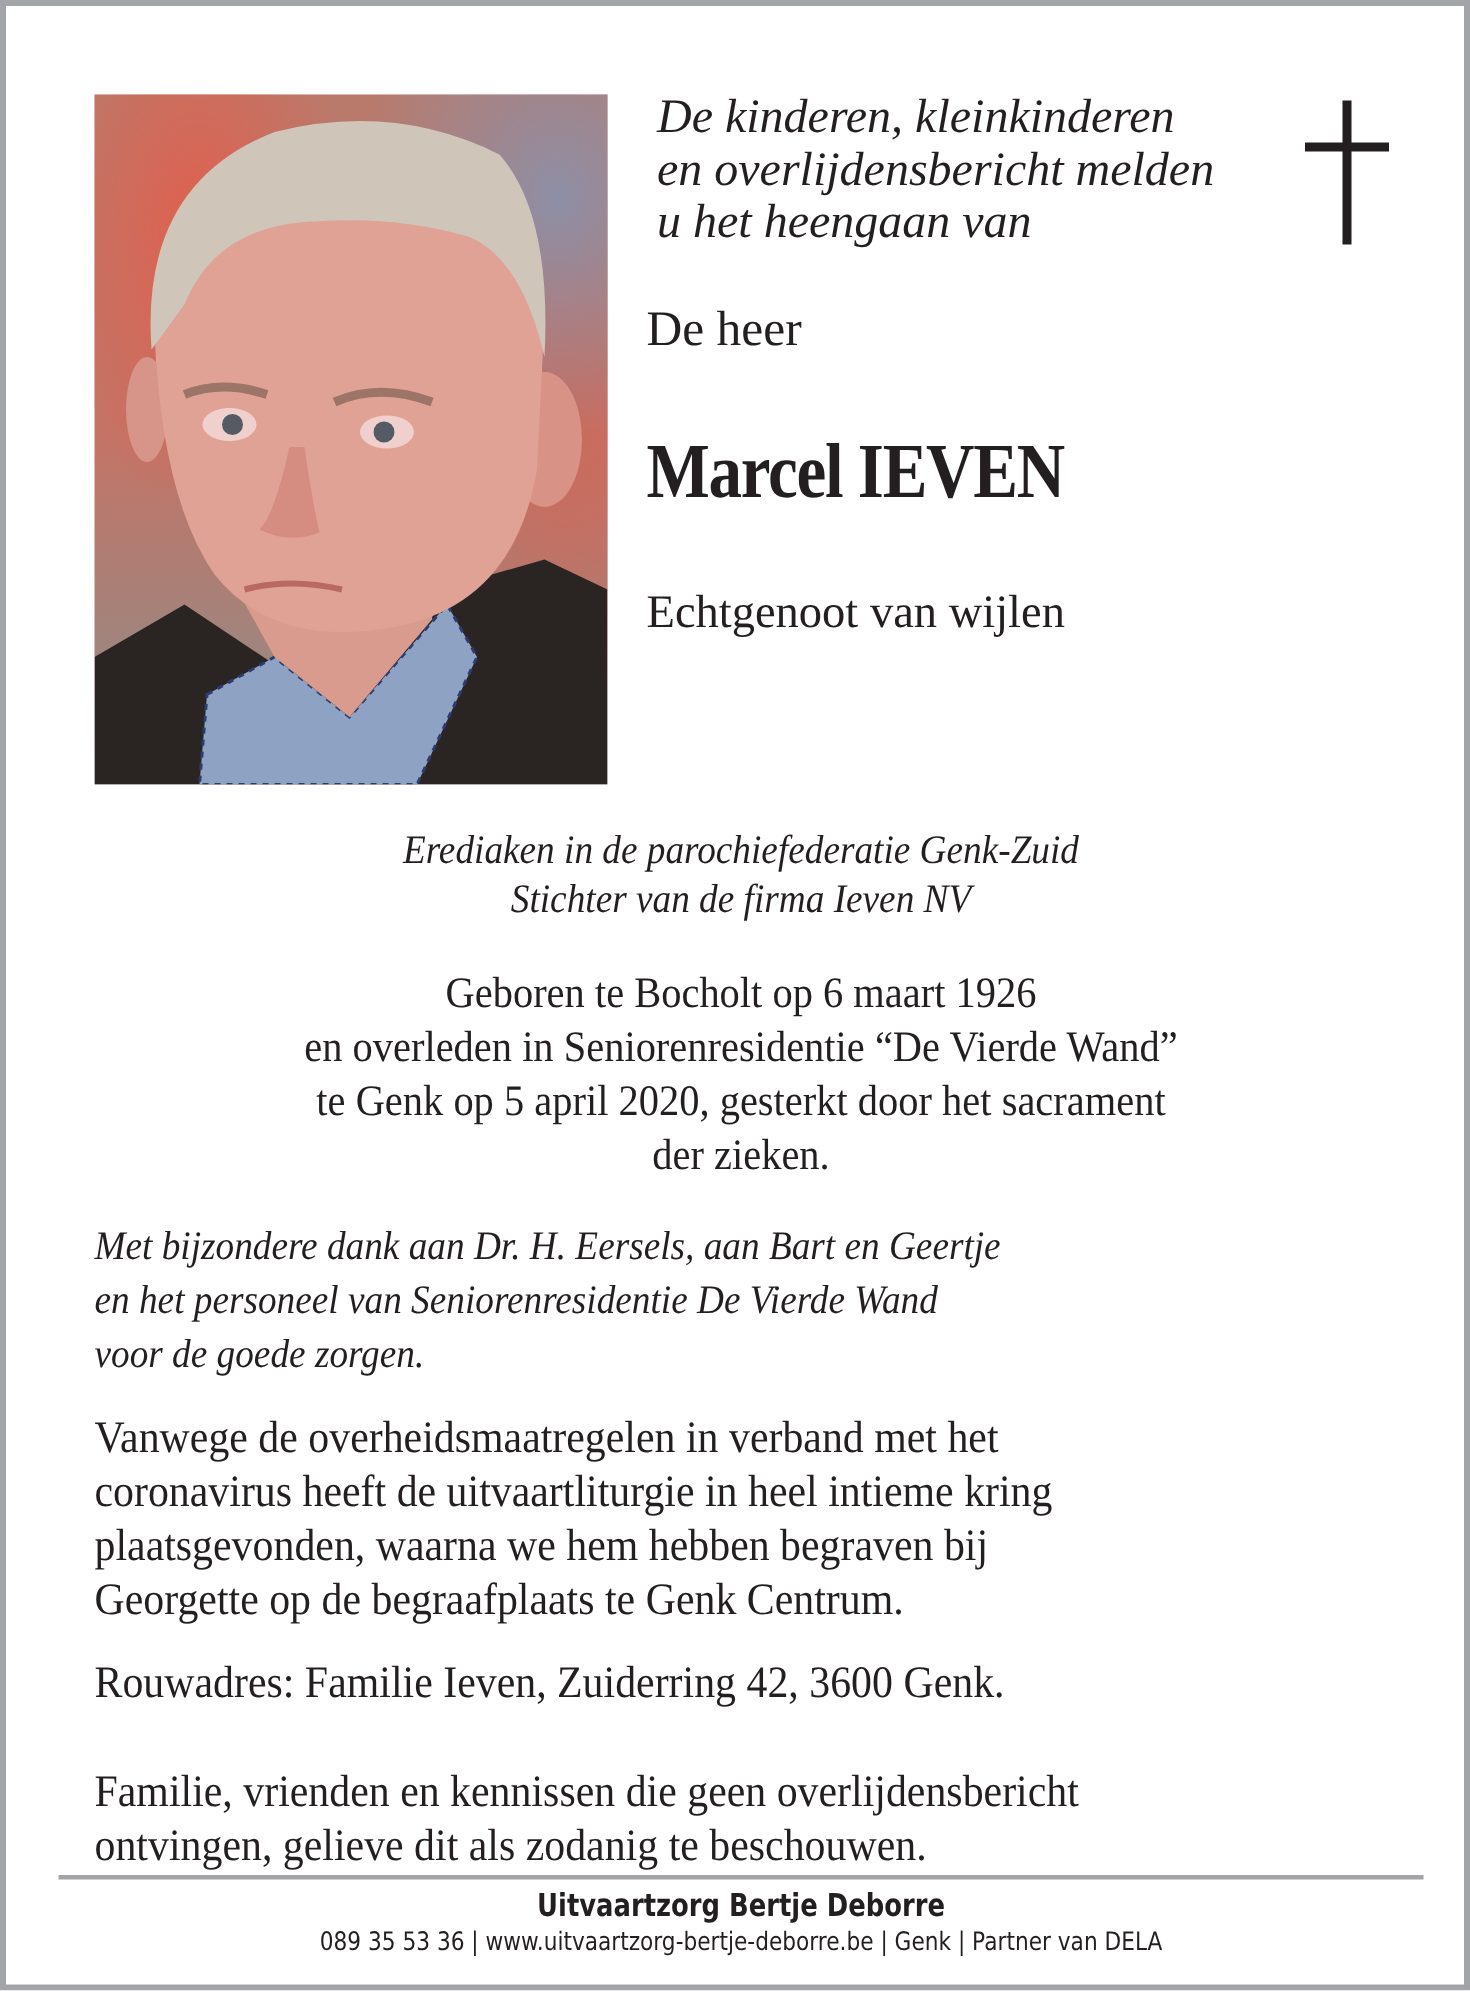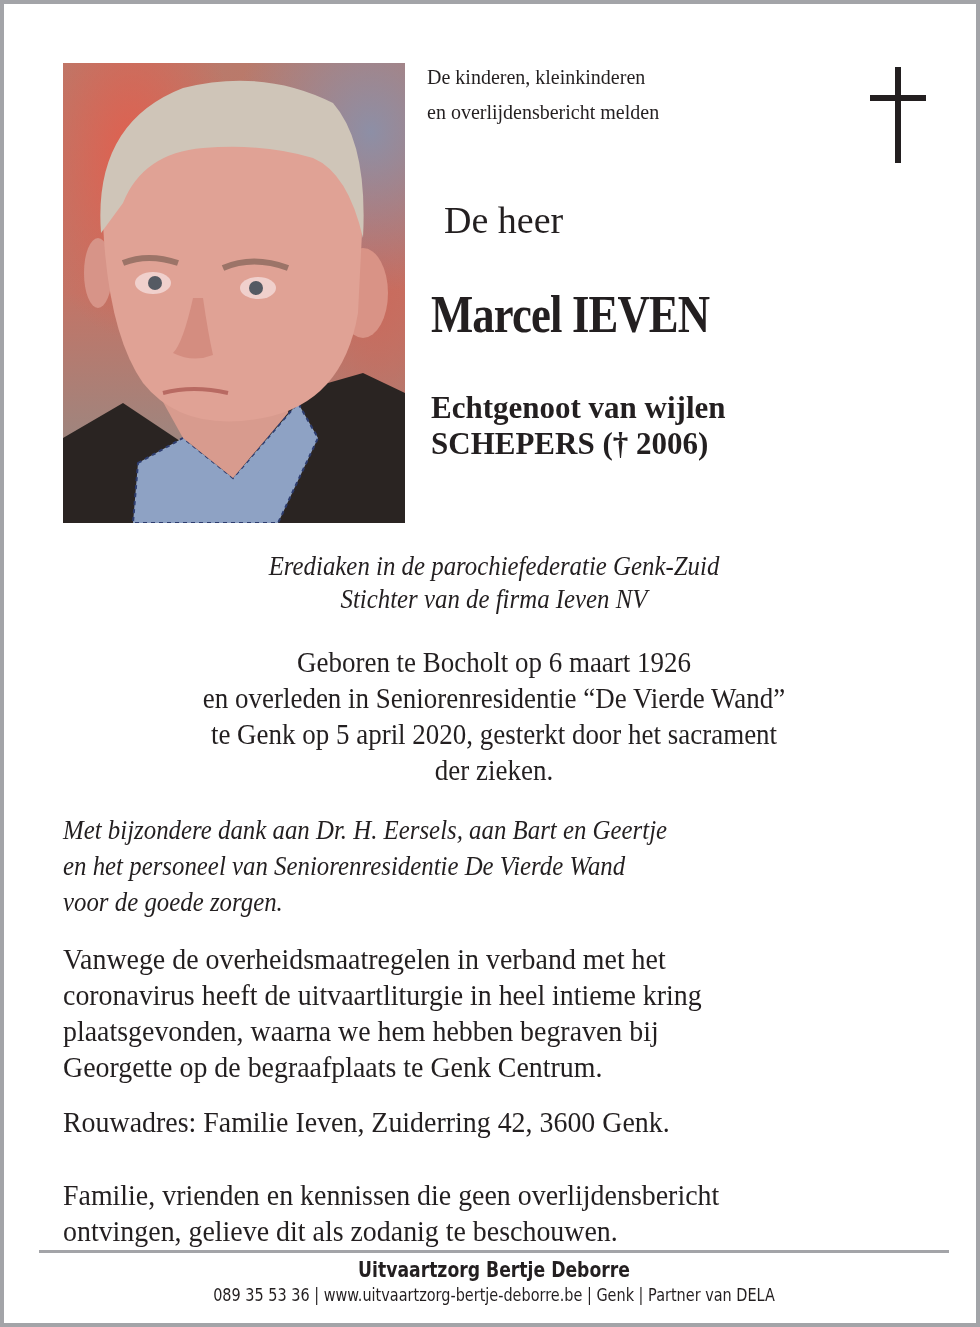--- a/index.html
+++ b/index.html
@@ -13,33 +13,33 @@
     position: absolute; left: 59px; top: 59px; width: 342px; height: 460px;
     overflow: hidden;
     background:
       radial-gradient(ellipse 30% 40% at 20% 20%, #e0604f 0%, rgba(224,96,79,0) 100%),
       radial-gradient(ellipse 40% 35% at 90% 15%, #8d8fa6 0%, rgba(141,143,166,0) 100%),
       radial-gradient(ellipse 30% 40% at 92% 50%, #c96b5d 0%, rgba(201,107,93,0) 100%),
       linear-gradient(180deg, #b97a6b 0%, #c37466 50%, #8a8f8c 100%);
   }
   .photo svg { position: absolute; left: 0; top: 0; }
   .intro {
-    position: absolute; left: 423px; top: 56px; width: 420px;
-    font-size: 20px; line-height: 35px;
+    position: absolute; left: 434px; top: 56px; width: 420px;
+    font-style: italic; font-size: 32px; line-height: 35px;
   }
   .cross { position: absolute; left: 866px; top: 63px; width: 56px; height: 96px; }
   .cross .v { position: absolute; left: 25px; top: 0; width: 6px; height: 96px; background: #231f20; }
   .cross .h { position: absolute; left: 0; top: 28px; width: 56px; height: 6px; background: #231f20; }
-  .title-prefix { position: absolute; left: 440px; top: 196px; font-size: 38px; line-height: 40px; font-family: Liberation Serif, serif; }
+  .title-prefix { position: absolute; left: 427px; top: 196px; font-size: 33px; line-height: 40px; font-family: Liberation Serif, serif; }
   .name {
     position: absolute; left: 427px; top: 280px; font-size: 52px; line-height: 62px;
     font-weight: bold; letter-spacing: -1px; transform: scaleX(0.86); transform-origin: left top;
     white-space: nowrap;
   }
-  .spouse { position: absolute; left: 427px; top: 386px; width: 440px; font-size: 31px; line-height: 36px; font-weight: bold; }
+  .spouse { position: absolute; left: 427px; top: 386px; width: 440px; font-size: 31px; line-height: 36px; }
   .center-block { position: absolute; left: 40px; width: 900px; text-align: center; }
   .roles { top: 546px; font-style: italic; font-size: 27px; line-height: 33px; transform: scaleX(0.92); }
   .dates { top: 640px; font-size: 29px; line-height: 36px; transform: scaleX(0.93); }
   .left-block { position: absolute; left: 59px; width: 880px; }
   .thanks { top: 808px; font-style: italic; font-size: 27px; line-height: 36px; transform: scaleX(0.92); transform-origin: left top; }
   .covid { top: 937px; font-size: 30px; line-height: 36px; transform: scaleX(0.93); transform-origin: left top; }
   .address { top: 1100px; font-size: 30px; line-height: 36px; transform: scaleX(0.93); transform-origin: left top; white-space: nowrap; }
   .notice { top: 1173px; font-size: 30px; line-height: 36px; transform: scaleX(0.93); transform-origin: left top; }
   .line { display: block; white-space: nowrap; }
   .divider { position: absolute; left: 35px; top: 1246px; width: 910px; height: 3px; background: #a3a4a8; }
@@ -79,34 +79,34 @@
 
       <path d="M130 235 Q120 280 110 290 Q130 300 150 292 Q145 270 140 235" fill="#d48d80"></path>
 
       <path d="M100 330 Q130 322 165 330" stroke="#b86a62" stroke-width="4" fill="none"></path>
     </svg>
   </div>
 
   <div class="intro serif">
     <span class="line">De kinderen, kleinkinderen</span>
     <span class="line">en overlijdensbericht melden</span>
+    <span class="line">u het heengaan van</span>
   </div>
 
   <div class="cross">
     <div class="v"></div>
     <div class="h"></div>
   </div>
 
   <div class="title-prefix serif">De heer</div>
 
   <div class="name serif">Marcel IEVEN</div>
 
   <div class="spouse serif">
     <span class="line">Echtgenoot van wijlen</span>
-    <span class="line">SCHEPERS († 2006)</span>
   </div>
 
   <div class="center-block roles serif">
     <span class="line">Erediaken in de parochiefederatie Genk-Zuid</span>
     <span class="line">Stichter van de firma Ieven NV</span>
   </div>
 
   <div class="center-block dates serif">
     <span class="line">Geboren te Bocholt op 6 maart 1926</span>
     <span class="line">en overleden in Seniorenresidentie “De Vierde Wand”</span>

